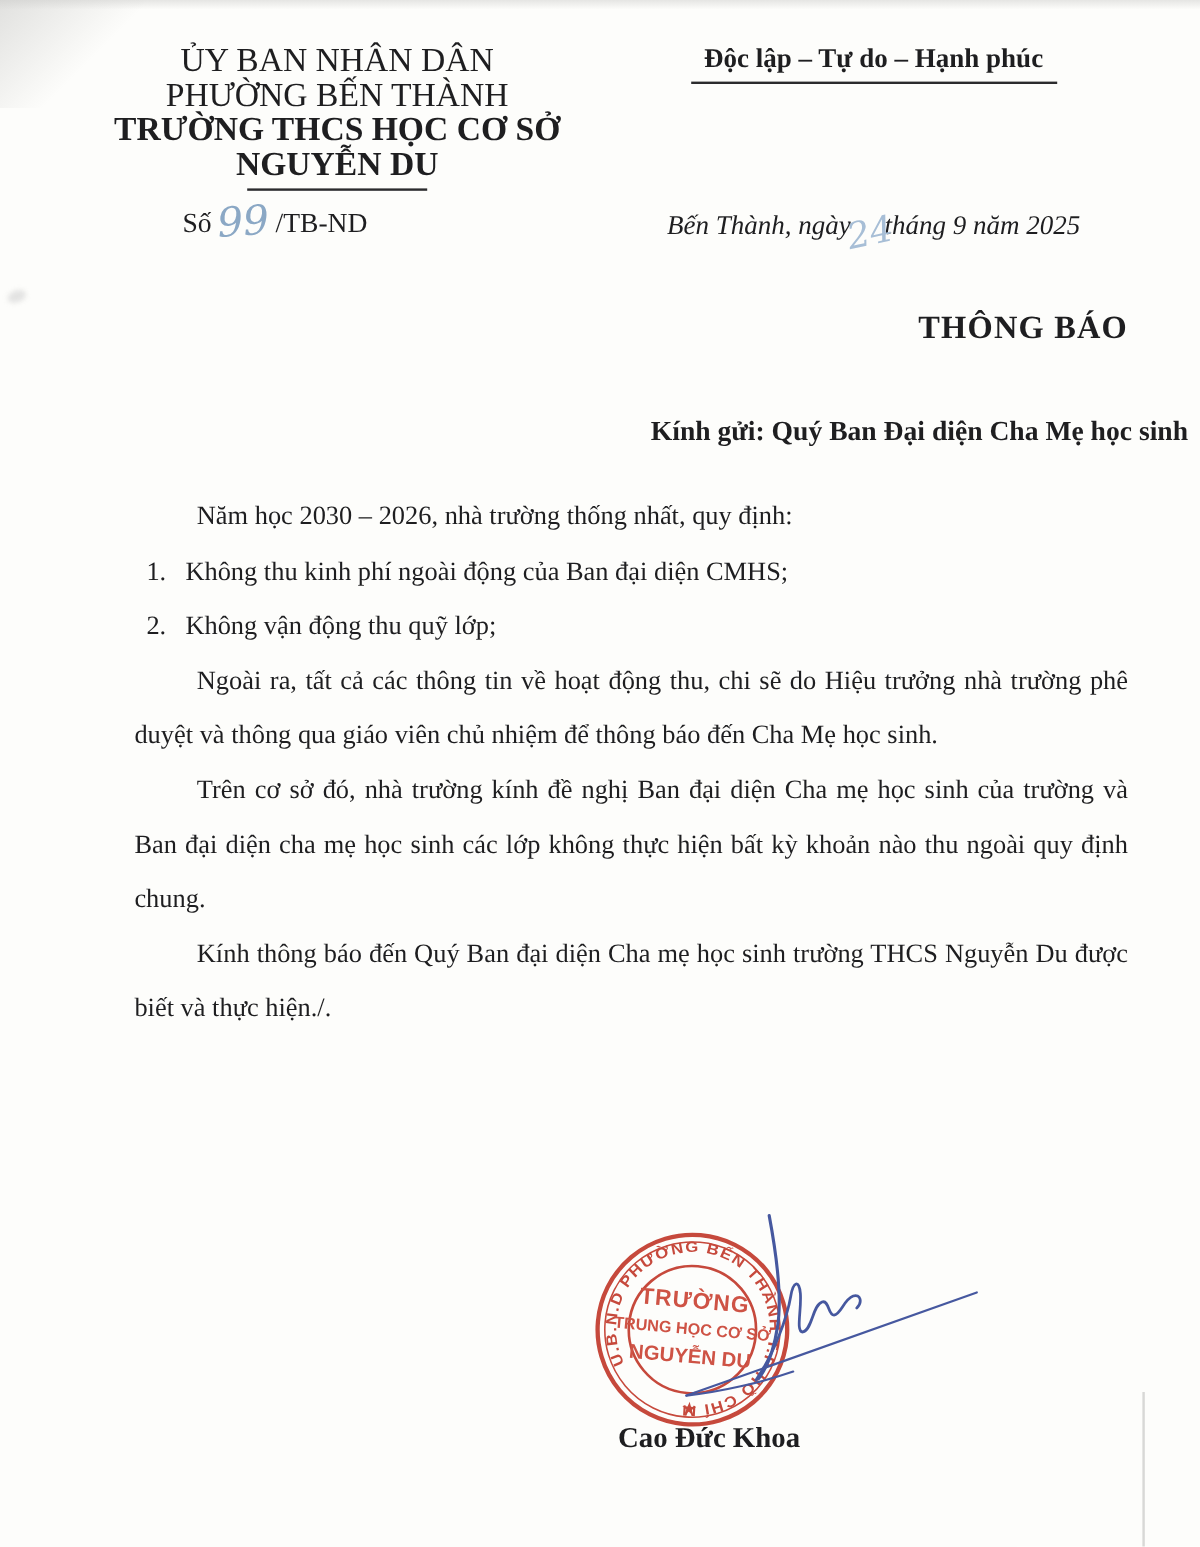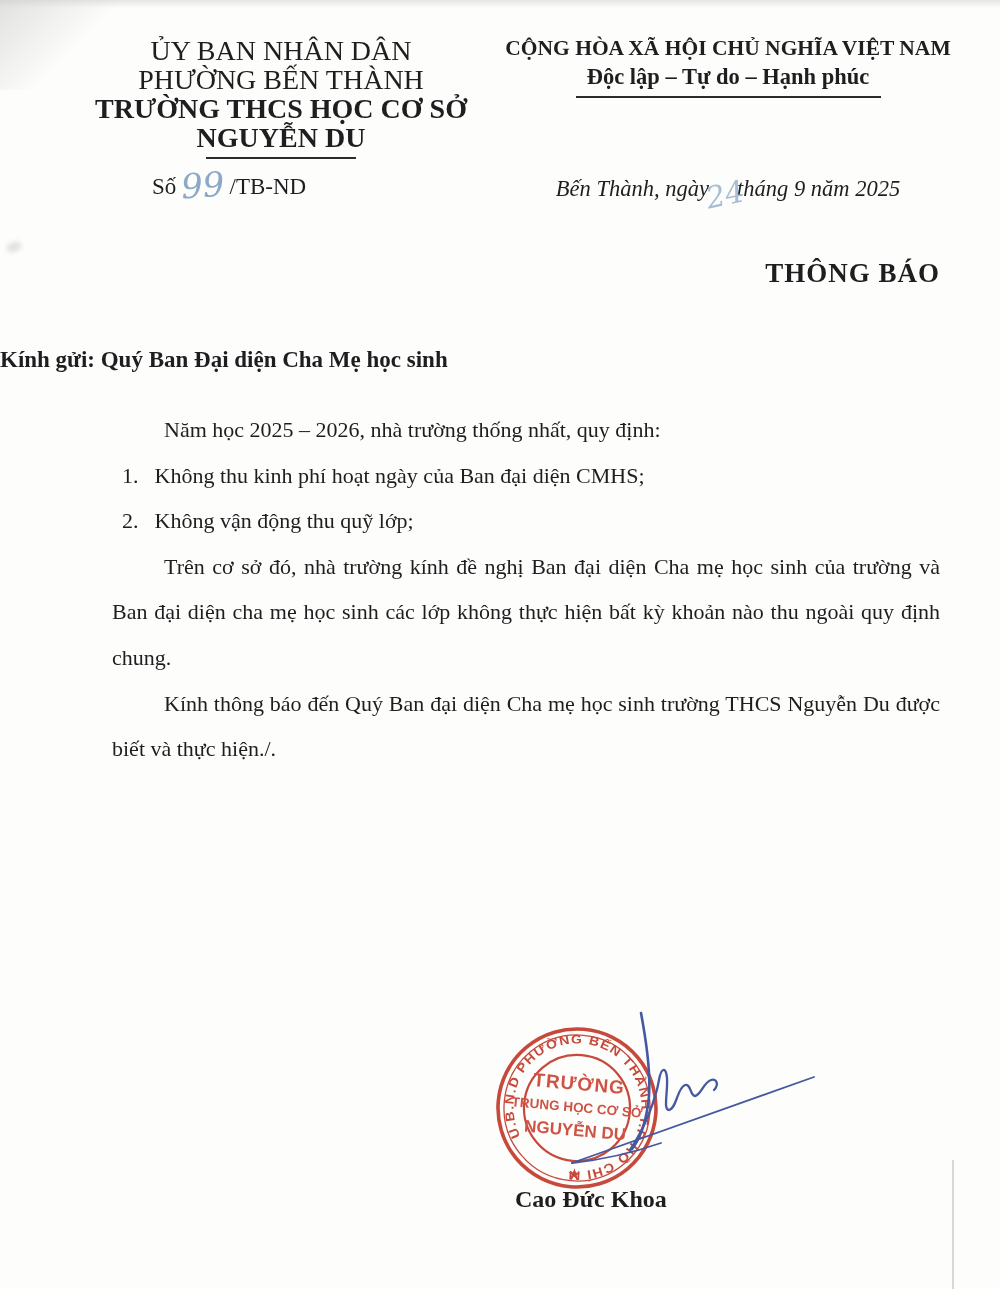--- a/index.html
+++ b/index.html
@@ -35,21 +35,21 @@
   .hdr-right .l2{font-size:22.5px;line-height:30px;}
   .hdr-right .rule{width:305px;border-top:2px solid #2b2b2d;margin:4px auto 0;}
 
   .date-line{position:absolute;left:470px;top:168px;width:516px;text-align:center;
     font-style:italic;font-size:22.5px;}
   .hand-24{display:inline-block;font-size:30px;transform:rotate(-12deg);
     position:relative;top:9px;margin:0 -7px 0 -3px;color:#a7bed6;}
 
   .title{position:absolute;left:112px;top:258px;width:828px;text-align:right;
     font-weight:bold;font-size:27px;letter-spacing:1px;}
-  .salutation{position:absolute;left:0;top:347px;width:990px;text-align:left;
+  .salutation{position:absolute;left:0;top:347px;width:990px;text-align:right;
     font-weight:bold;font-size:23px;}
 
   .body{position:absolute;left:112px;top:407px;width:828px;
     font-size:22px;line-height:45.6px;text-align:justify;}
   .body p{margin:0;text-indent:52px;}
   .list-row{padding-left:10px;text-indent:0;}
   .list-row .num{display:inline-block;margin-right:16px;}
 
   .sig-role{position:absolute;left:515px;top:1000px;width:300px;text-align:center;
     font-weight:bold;font-size:25px;letter-spacing:.5px;}
@@ -76,40 +76,40 @@
     <div class="b">TRƯỜNG THCS HỌC CƠ SỞ</div>
     <div class="b">NGUYỄN DU</div>
     <div class="rule"></div>
   </div>
 
   <div class="doc-number">
     <span>Số</span><span class="hand hand-99">99</span><span>/TB-ND</span>
   </div>
 
   <div class="hdr-right">
-    <div class="l1">CỘNG HÒA XÃ HỘI CHỦ NGHĨA VIỆT NAM</div>
     <div class="l2">Độc lập – Tự do – Hạnh phúc</div>
     <div class="rule"></div>
   </div>
 
   <div class="date-line">
     <span>Bến Thành, ngày</span><span class="hand hand-24">24</span><span>tháng 9 năm 2025</span>
   </div>
 
   <div class="title">THÔNG BÁO</div>
   <div class="salutation">Kính gửi: Quý Ban Đại diện Cha Mẹ học sinh</div>
 
   <div class="body">
-    <p>Năm học 2025 – 2026, nhà trường thống nhất, quy định:</p>
+    <p>Năm học 2030 – 2026, nhà trường thống nhất, quy định:</p>
     <div class="list-row">
-      <span class="num">1.</span><span>Không thu kinh phí hoạt ngày của Ban đại diện CMHS;</span>
+      <span class="num">1.</span><span>Không thu kinh phí ngoài động của Ban đại diện CMHS;</span>
     </div>
     <div class="list-row">
       <span class="num">2.</span><span>Không vận động thu quỹ lớp;</span>
     </div>
+    <p>Ngoài ra, tất cả các thông tin về hoạt động thu, chi sẽ do Hiệu trưởng nhà trường phê duyệt và thông qua giáo viên chủ nhiệm để thông báo đến Cha Mẹ học sinh.</p>
     <p>Trên cơ sở đó, nhà trường kính đề nghị Ban đại diện Cha mẹ học sinh của trường và Ban đại diện cha mẹ học sinh các lớp không thực hiện bất kỳ khoản nào thu ngoài quy định chung.</p>
     <p>Kính thông báo đến Quý Ban đại diện Cha mẹ học sinh trường THCS Nguyễn Du được biết và thực hiện./.</p>
   </div>
 
 
   <svg class="stamp-svg" viewBox="0 0 220 220" aria-hidden="true">
     <g transform="rotate(5 110 110)" fill="none" stroke="#c23a2c">
       <circle cx="110" cy="110" r="79" stroke-width="3.6"></circle>
       <circle cx="110" cy="110" r="73" stroke-width="1.3"></circle>
       <circle cx="110" cy="110" r="53" stroke-width="2.2"></circle>

